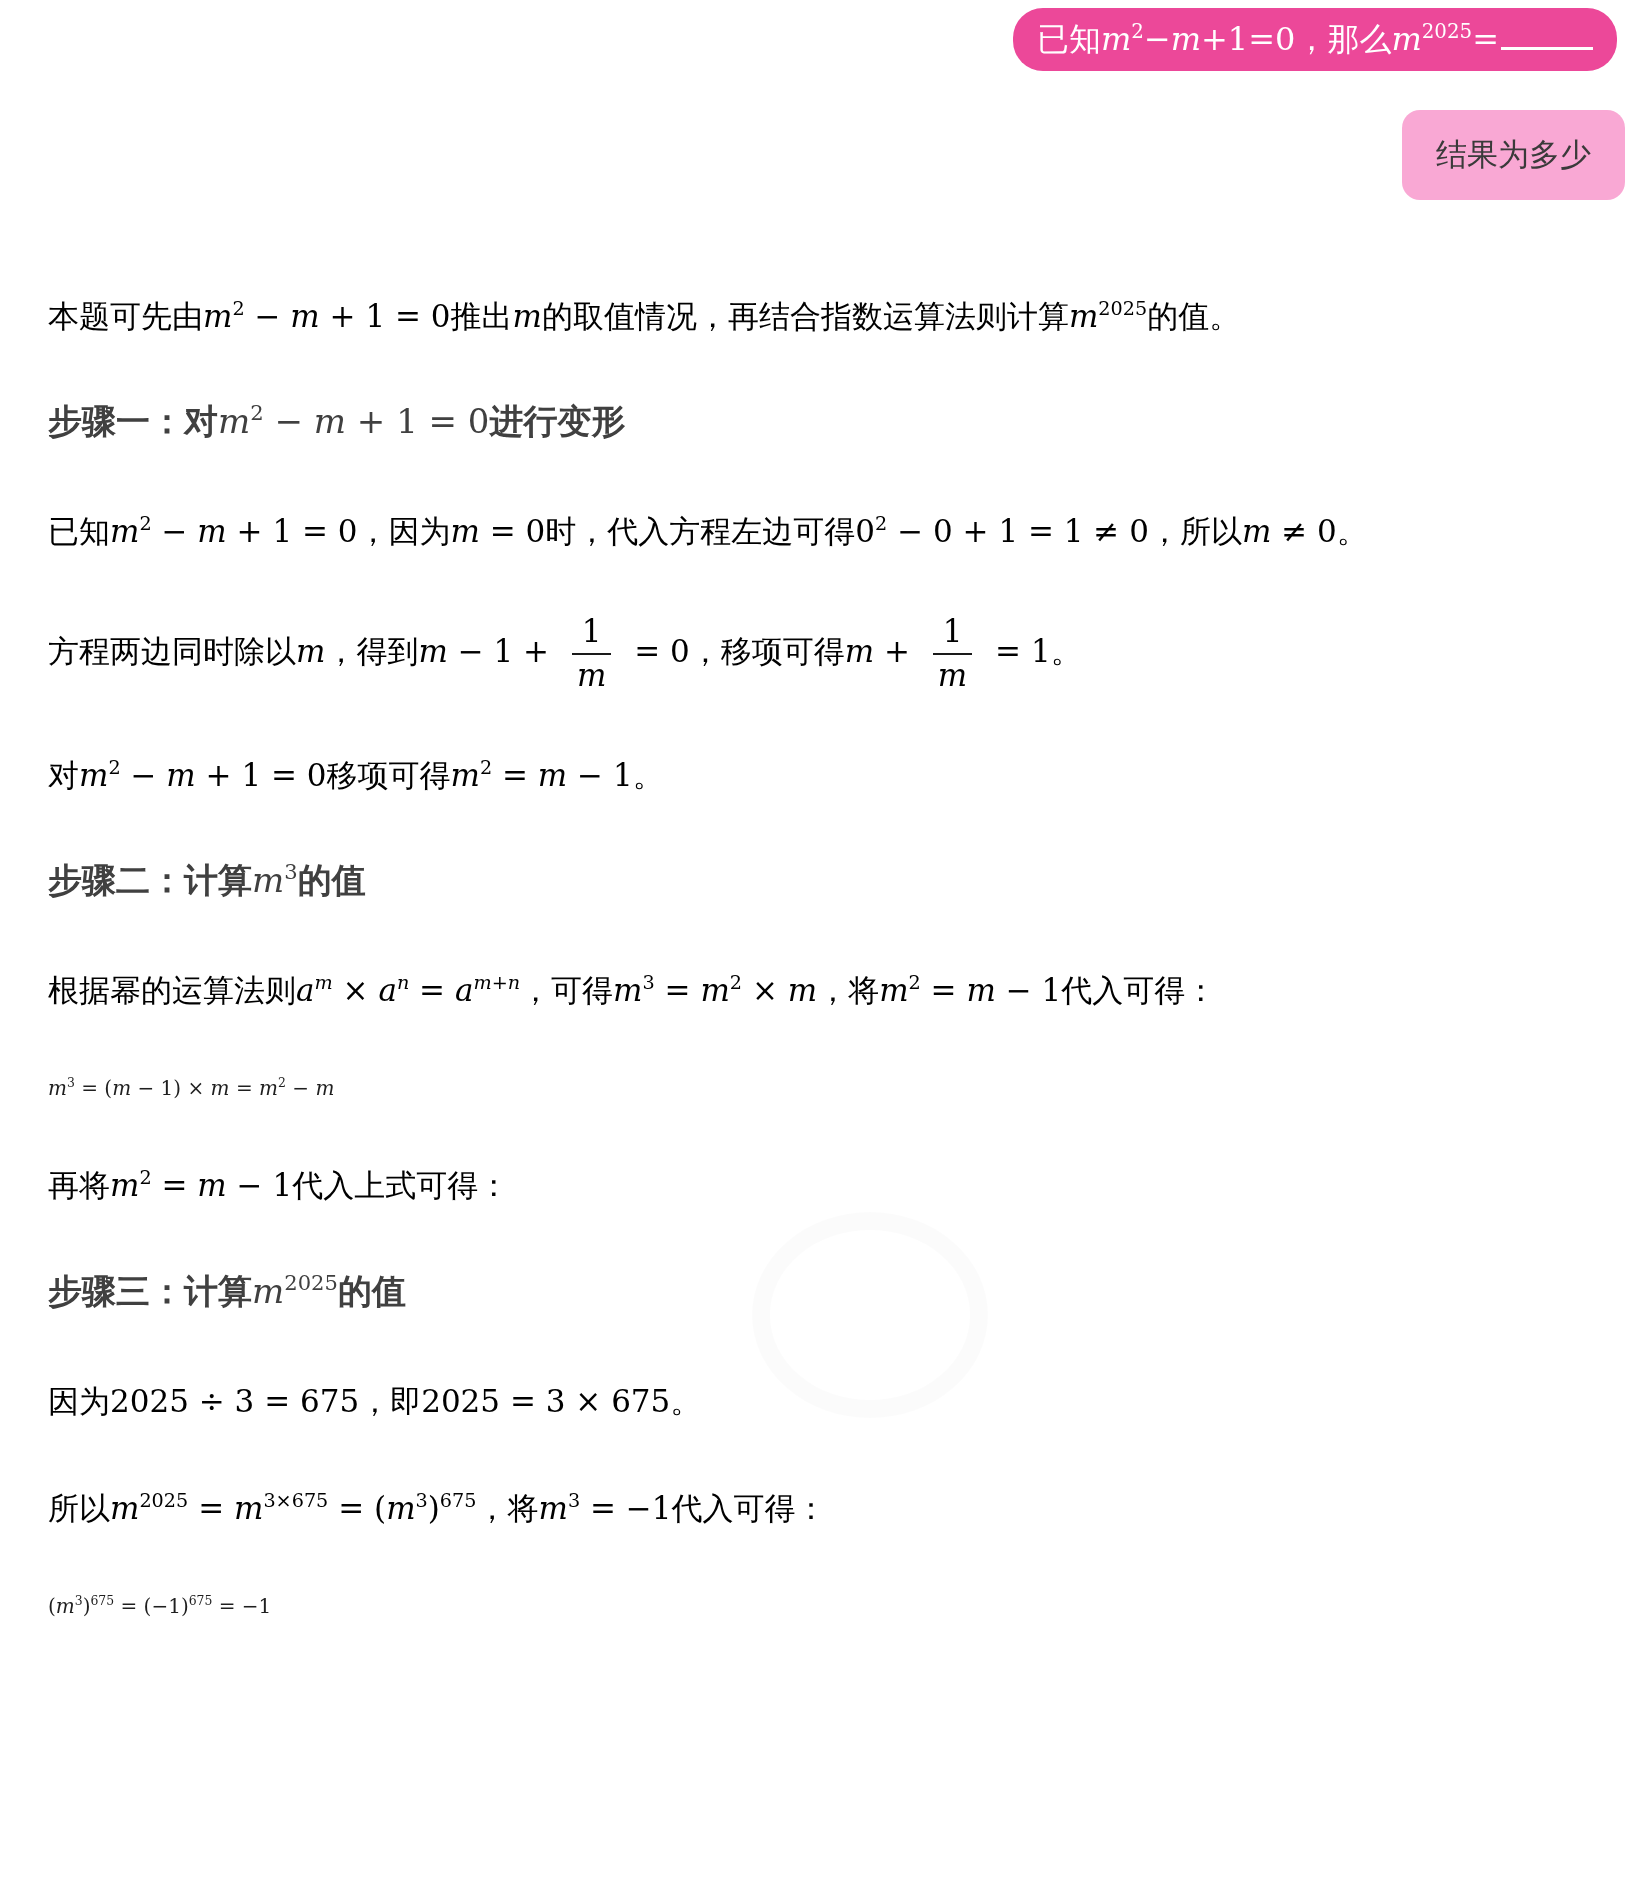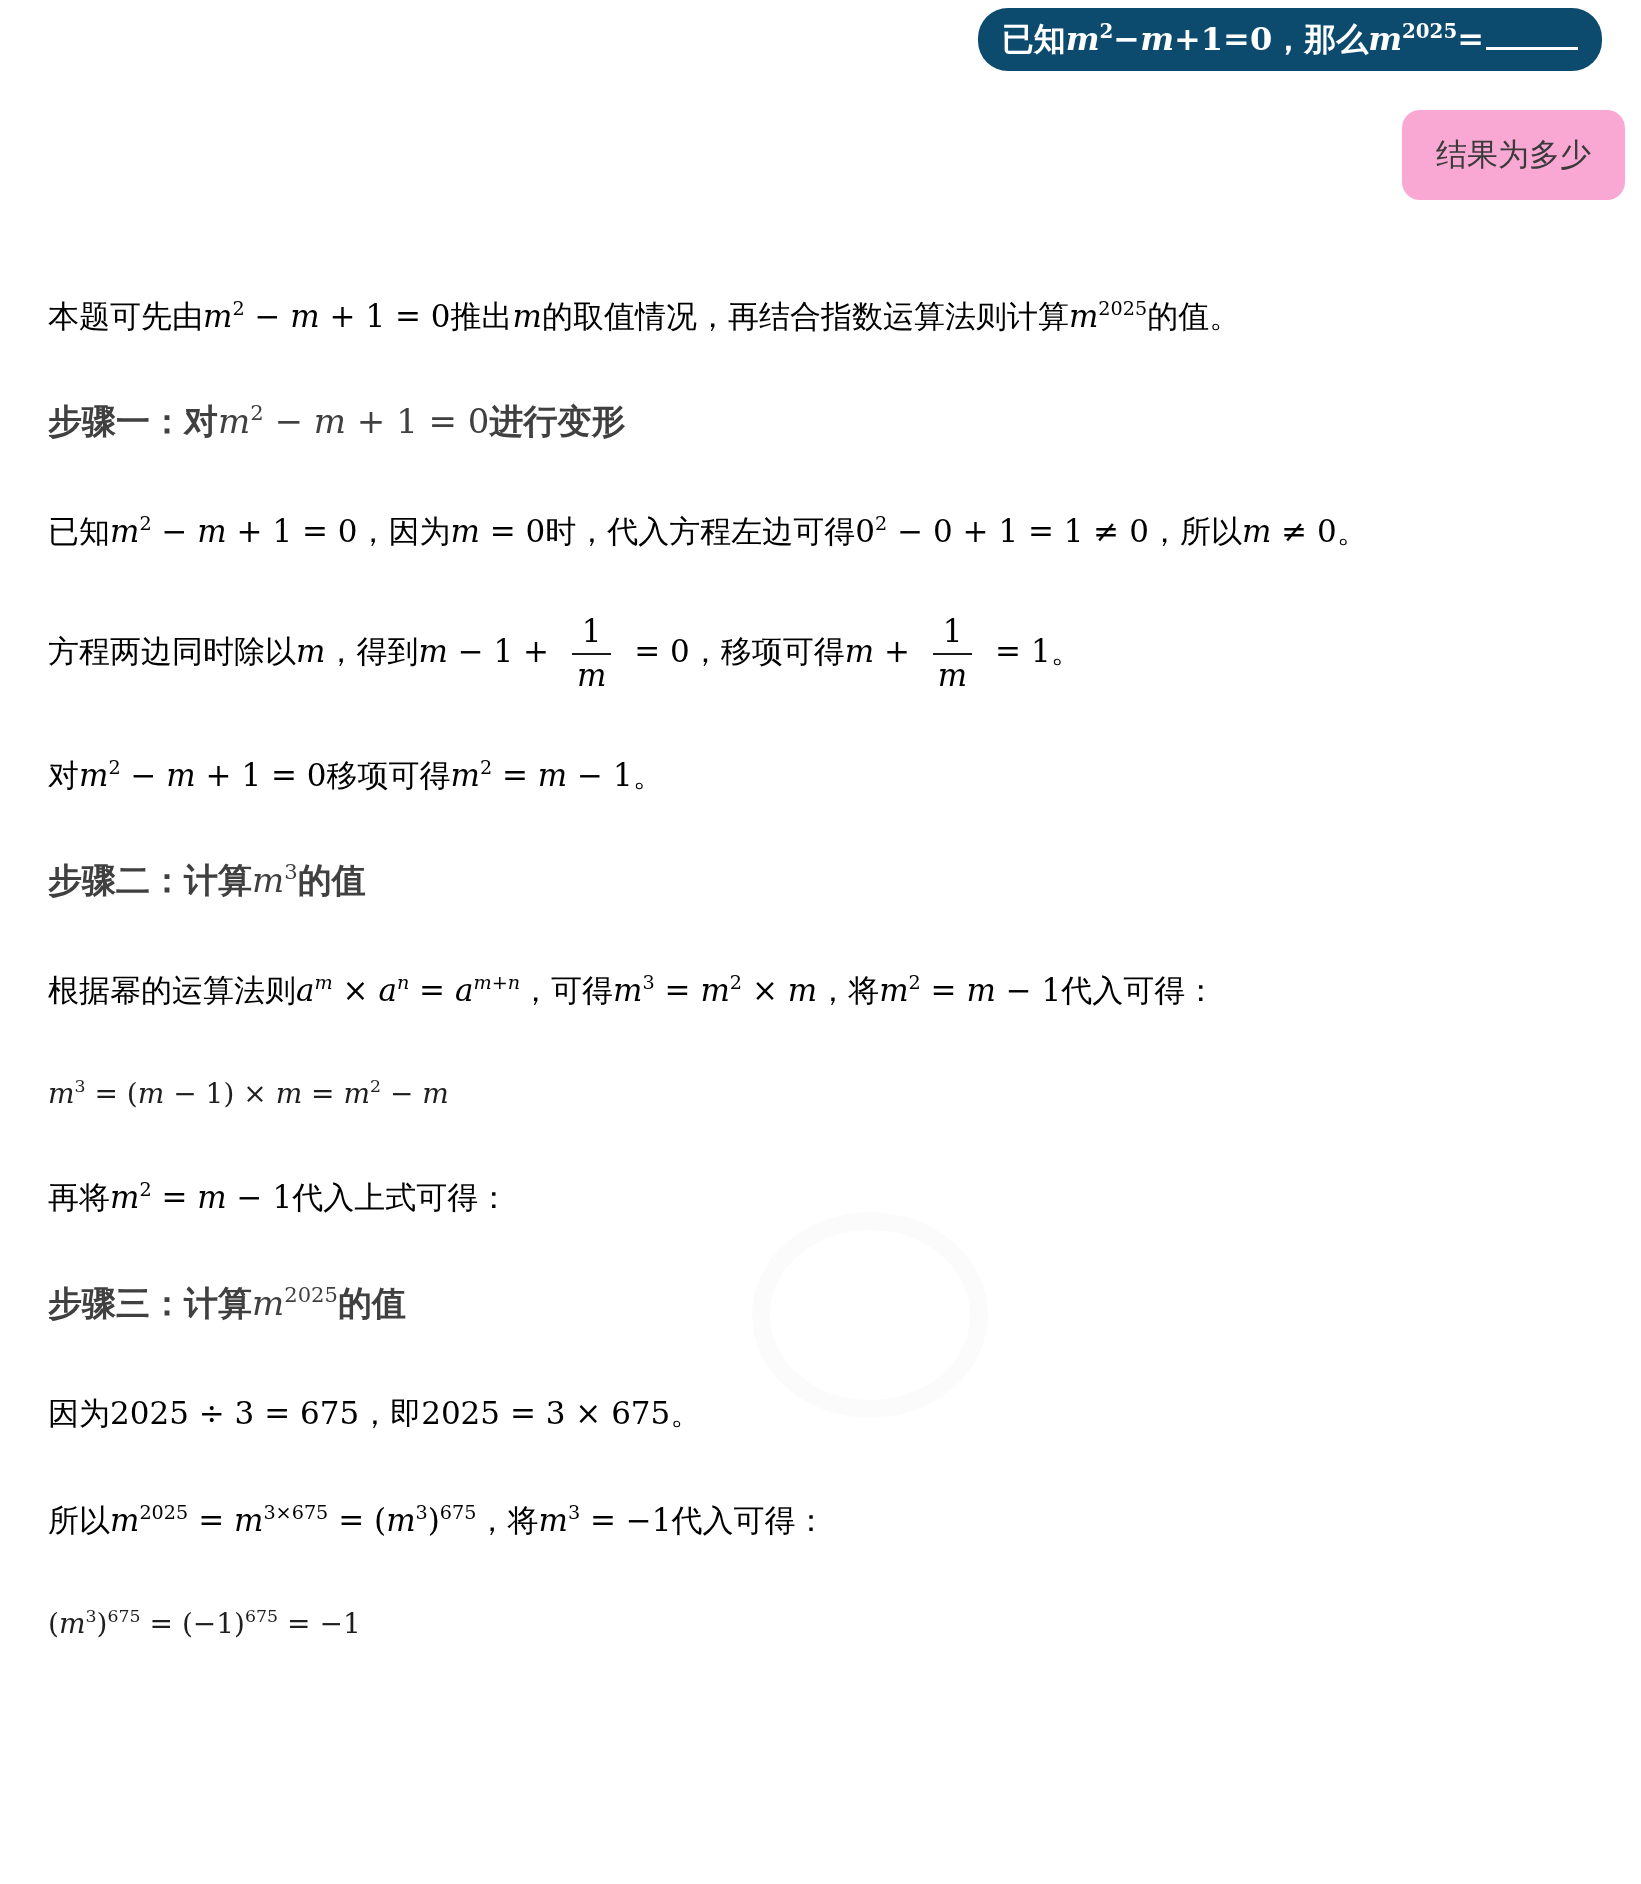--- a/index.html
+++ b/index.html
@@ -1,36 +1,36 @@
 <!DOCTYPE html>
 <html><head>
 <meta charset="utf-8">
 <style>
   html,body{margin:0;padding:0;background:#ffffff;}
   body{width:1641px;height:1884px;position:relative;overflow:hidden;
        font-family:"Liberation Sans",sans-serif;color:#1f1f1f;}
 
   
-  .pill{position:absolute;top:8px;right:39px;max-width:900px;
-        background:#0c4a6e;color:#ffffff;border-radius:30px;
-        padding:10px 24px;font-size:32px;line-height:1.35;white-space:nowrap;font-weight:bold;}
+  .pill{position:absolute;top:8px;right:24px;max-width:900px;
+        background:#ec4899;color:#ffffff;border-radius:30px;
+        padding:10px 24px;font-size:32px;line-height:1.35;white-space:nowrap;}
   .pill .mi,.pill .mr{color:#ffffff;}
   .blank{display:inline-block;width:92px;border-bottom:3px solid #ffffff;
          height:0.9em;margin-left:2px;}
 
   
   .bubble{position:absolute;top:110px;right:16px;background:#f9a8d4;
           color:#3a3a3a;border-radius:18px;padding:24px 34px;font-size:31px;}
 
   
   .solution{position:absolute;left:48px;top:292px;right:40px;}
   .p{font-size:31px;line-height:1.55;margin:0 0 58px 0;color:#000000;}
   .heading{font-size:34px;font-weight:bold;color:#404040;margin:34px 0 62px 0;}
   .heading .mi,.heading .mr,.heading .sup{font-weight:400;}
-  .mathline{font-size:28px;line-height:1.5;margin:0 0 58px 0;}
+  .mathline{font-size:20px;line-height:1.5;margin:0 0 58px 0;}
 
   
   .mi{font-family:"DejaVu Serif",serif;font-style:italic;}
   .mr{font-family:"DejaVu Serif",serif;font-style:normal;}
   .sup{font-size:62%;vertical-align:0.62em;font-family:"DejaVu Serif",serif;}
   .sup.it{font-style:italic;}
   .frac{display:inline-flex;flex-direction:column;align-items:center;
         vertical-align:middle;line-height:1.15;margin:0 8px;
         font-family:"DejaVu Serif",serif;}
   .frac .num{padding:0 10px 3px;border-bottom:2.5px solid #1a1a1a;}

